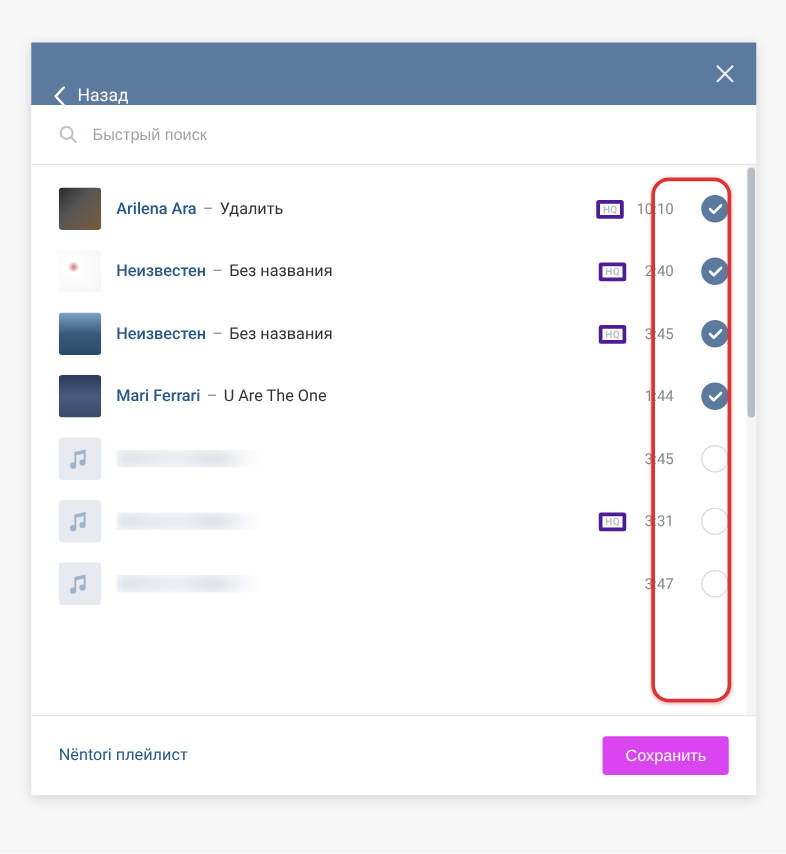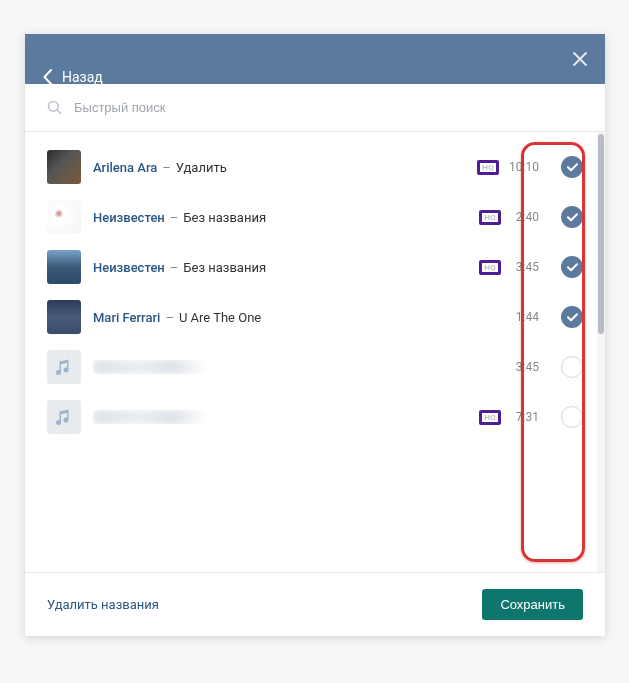--- a/index.html
+++ b/index.html
@@ -217,21 +217,21 @@
       display: flex;
       align-items: center;
       justify-content: space-between;
     }
     .delete-link {
       color: #2a5885;
       font-size: 13px;
       cursor: pointer;
     }
     .save-btn {
-      background: #0f766e;
+      background: #d946ef;
       color: #fff;
       border: none;
       padding: 8px 18px;
       border-radius: 3px;
       font-size: 13px;
       cursor: pointer;
     }
     .scrollbar-visual {
       position: absolute;
       right: 0;
@@ -366,27 +366,39 @@
         <div class="track-row">
           <div class="track-thumb note">
             <svg class="note-icon" width="16" height="18" viewBox="0 0 16 18" fill="#9fb3cc">
               <path d="M5 14.5a2.5 2.5 0 1 1-2.5-2.5c.35 0 .68.07 1 .19V3.5l9-2v10.5a2.5 2.5 0 1 1-2.5-2.5c.35 0 .68.07 1 .19V4.8l-6 1.33V14.5z"></path>
             </svg>
           </div>
           <div class="track-info">
             <div class="track-blur"></div>
           </div>
           <span class="hq-badge">HQ</span>
-          <span class="track-time">7:31</span>
+          <span class="track-time">3:31</span>
+          <div class="track-check unchecked"></div>
+        </div>
+        <div class="track-row">
+          <div class="track-thumb note">
+            <svg class="note-icon" width="16" height="18" viewBox="0 0 16 18" fill="#9fb3cc">
+              <path d="M5 14.5a2.5 2.5 0 1 1-2.5-2.5c.35 0 .68.07 1 .19V3.5l9-2v10.5a2.5 2.5 0 1 1-2.5-2.5c.35 0 .68.07 1 .19V4.8l-6 1.33V14.5z"></path>
+            </svg>
+          </div>
+          <div class="track-info">
+            <div class="track-blur"></div>
+          </div>
+          <span class="track-time">3:47</span>
           <div class="track-check unchecked"></div>
         </div>
       </div>
     <div class="scrollbar-visual">
       <div class="scrollbar-thumb"></div>
     </div>
     <div class="highlight-box"></div>
   </div>
 
   <div class="footer">
-    <span class="delete-link">Удалить названия</span>
+    <span class="delete-link">Nëntori плейлист</span>
     <button class="save-btn">Сохранить</button>
   </div>
 </div>
 
 </body></html>

